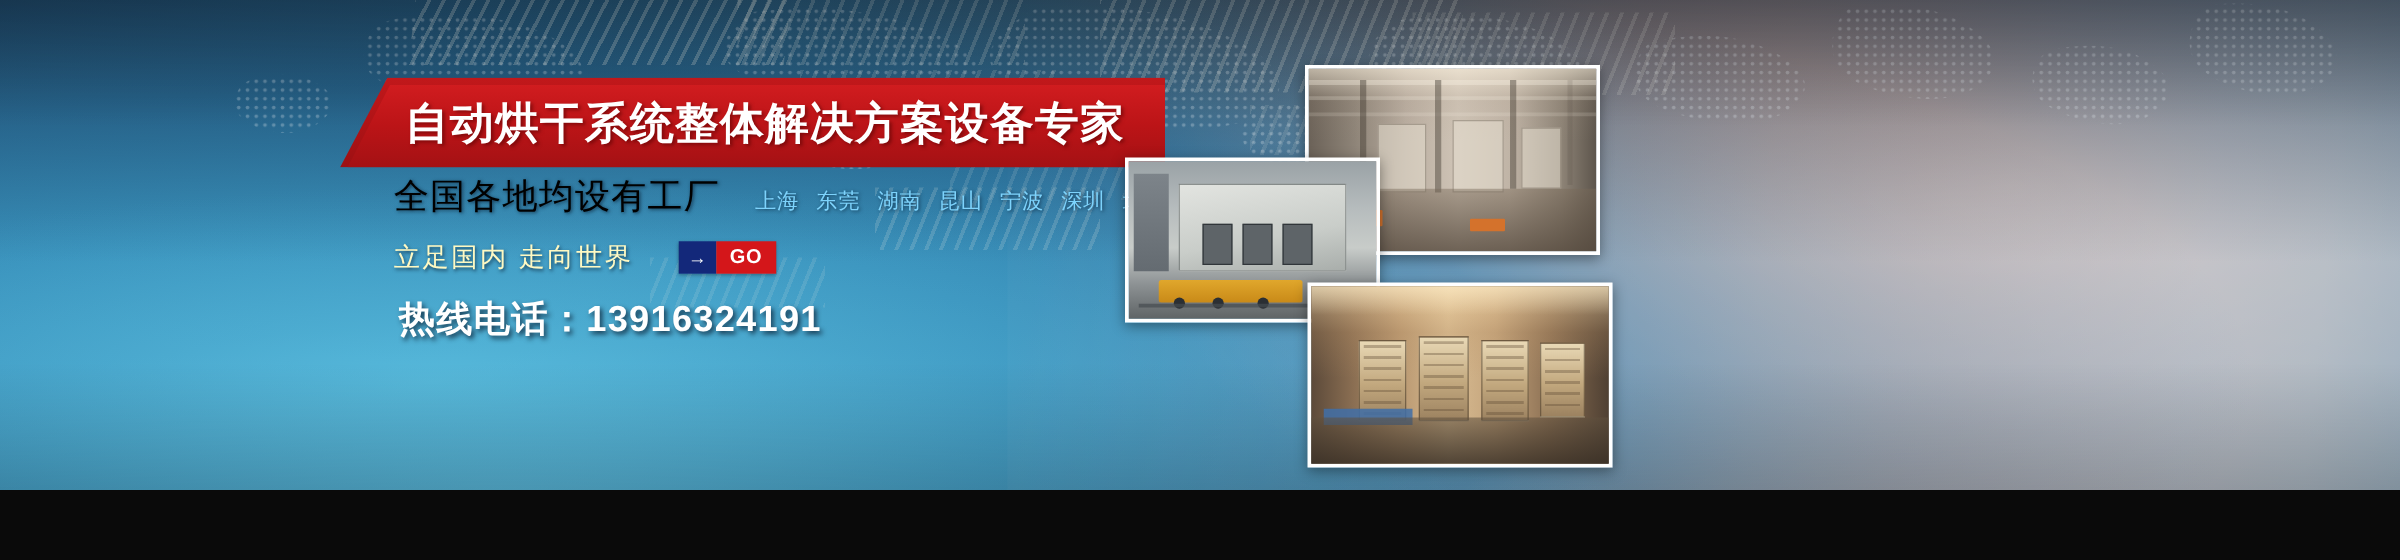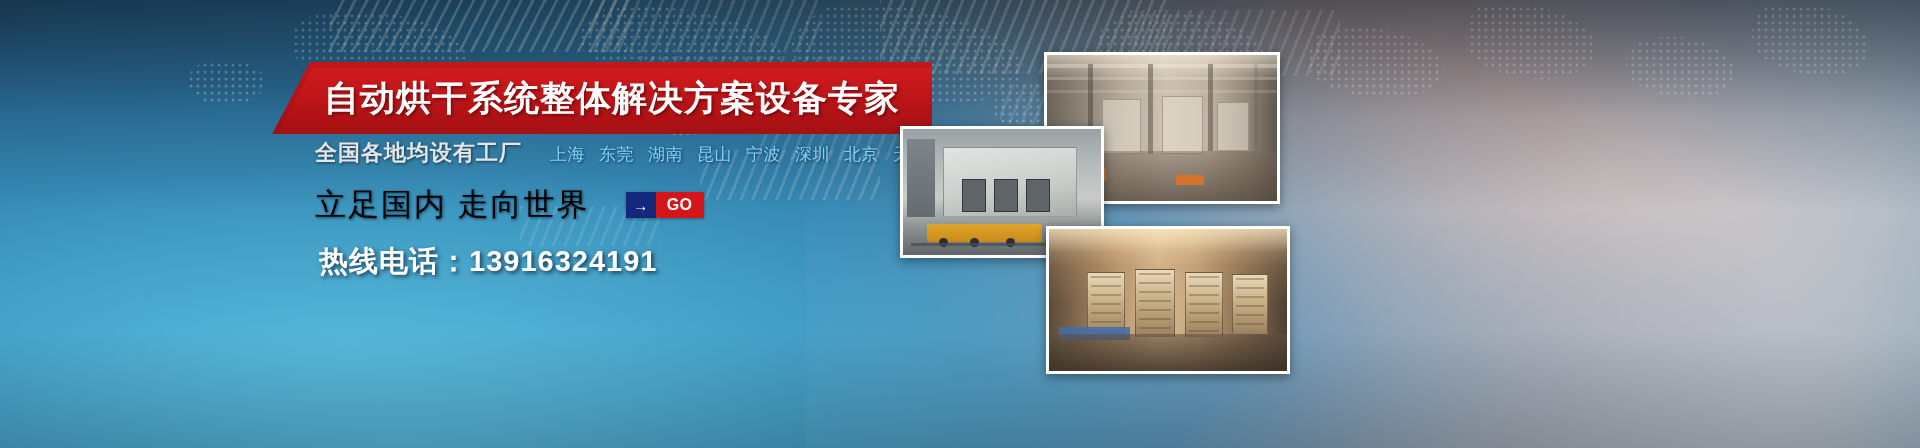--- a/index.html
+++ b/index.html
@@ -1,18 +1,18 @@
 <!DOCTYPE html>
 <html><head>
 <meta charset="utf-8">
 <style>
   html,body{margin:0;padding:0;background:#0a0a0a;}
   *{box-sizing:border-box;}
   .stage{
-    position:relative;width:1920px;height:448px;overflow:hidden;
+    position:relative;width:1920px;height:392px;overflow:hidden;
     font-family:"Liberation Sans","DejaVu Sans",sans-serif;
     background:#2b6a93;
   }
 
   
   .bg-base{
     position:absolute;inset:0;
     background:
       radial-gradient(115% 150% at 18% 78%, #4fb3d6 0%, #3a93bd 22%, #2f7ba8 40%, rgba(47,123,168,0) 66%),
       linear-gradient(96deg,
@@ -101,32 +101,31 @@
   .copy{position:absolute;left:315px;top:138px;width:640px;}
   .line-sub{
     color:#ffffff;font-size:21px;font-weight:bold;letter-spacing:.5px;
     text-shadow:1px 1px 3px rgba(10,30,50,.75);
     margin:0 0 18px 0;white-space:nowrap;
   }
   .line-cities{
     display:flex;align-items:baseline;gap:14px;margin:0 0 16px 0;white-space:nowrap;
   }
   .cities-title{
-    color:#e5e5e5;font-size:22px;letter-spacing:1px;
+    color:#000000;font-size:28px;letter-spacing:1px;
     text-shadow:1px 1px 3px rgba(10,30,50,.75);
-    font-weight:bold;
   }
   .cities-list{display:flex;gap:14px;margin-left:14px;}
   .city{
     color:#7dd3fc;font-size:17px;letter-spacing:.5px;
     text-shadow:1px 1px 3px rgba(10,30,50,.75);
   }
   .line-slogan{display:flex;align-items:center;gap:36px;margin:0 0 16px 0;white-space:nowrap;}
   .slogan{
-    color:#000000;font-size:31px;letter-spacing:2px;
+    color:#fef9c3;font-size:21px;letter-spacing:2px;
     text-shadow:1px 1px 3px rgba(10,30,50,.75);
   }
   .go-btn{
     display:inline-flex;align-items:stretch;height:26px;
     box-shadow:0 1px 3px rgba(0,0,0,.35);cursor:pointer;
   }
   .go-arrow{
     background:#13287a;color:#fff;font-size:15px;font-weight:bold;
     display:flex;align-items:center;justify-content:center;width:30px;
   }

